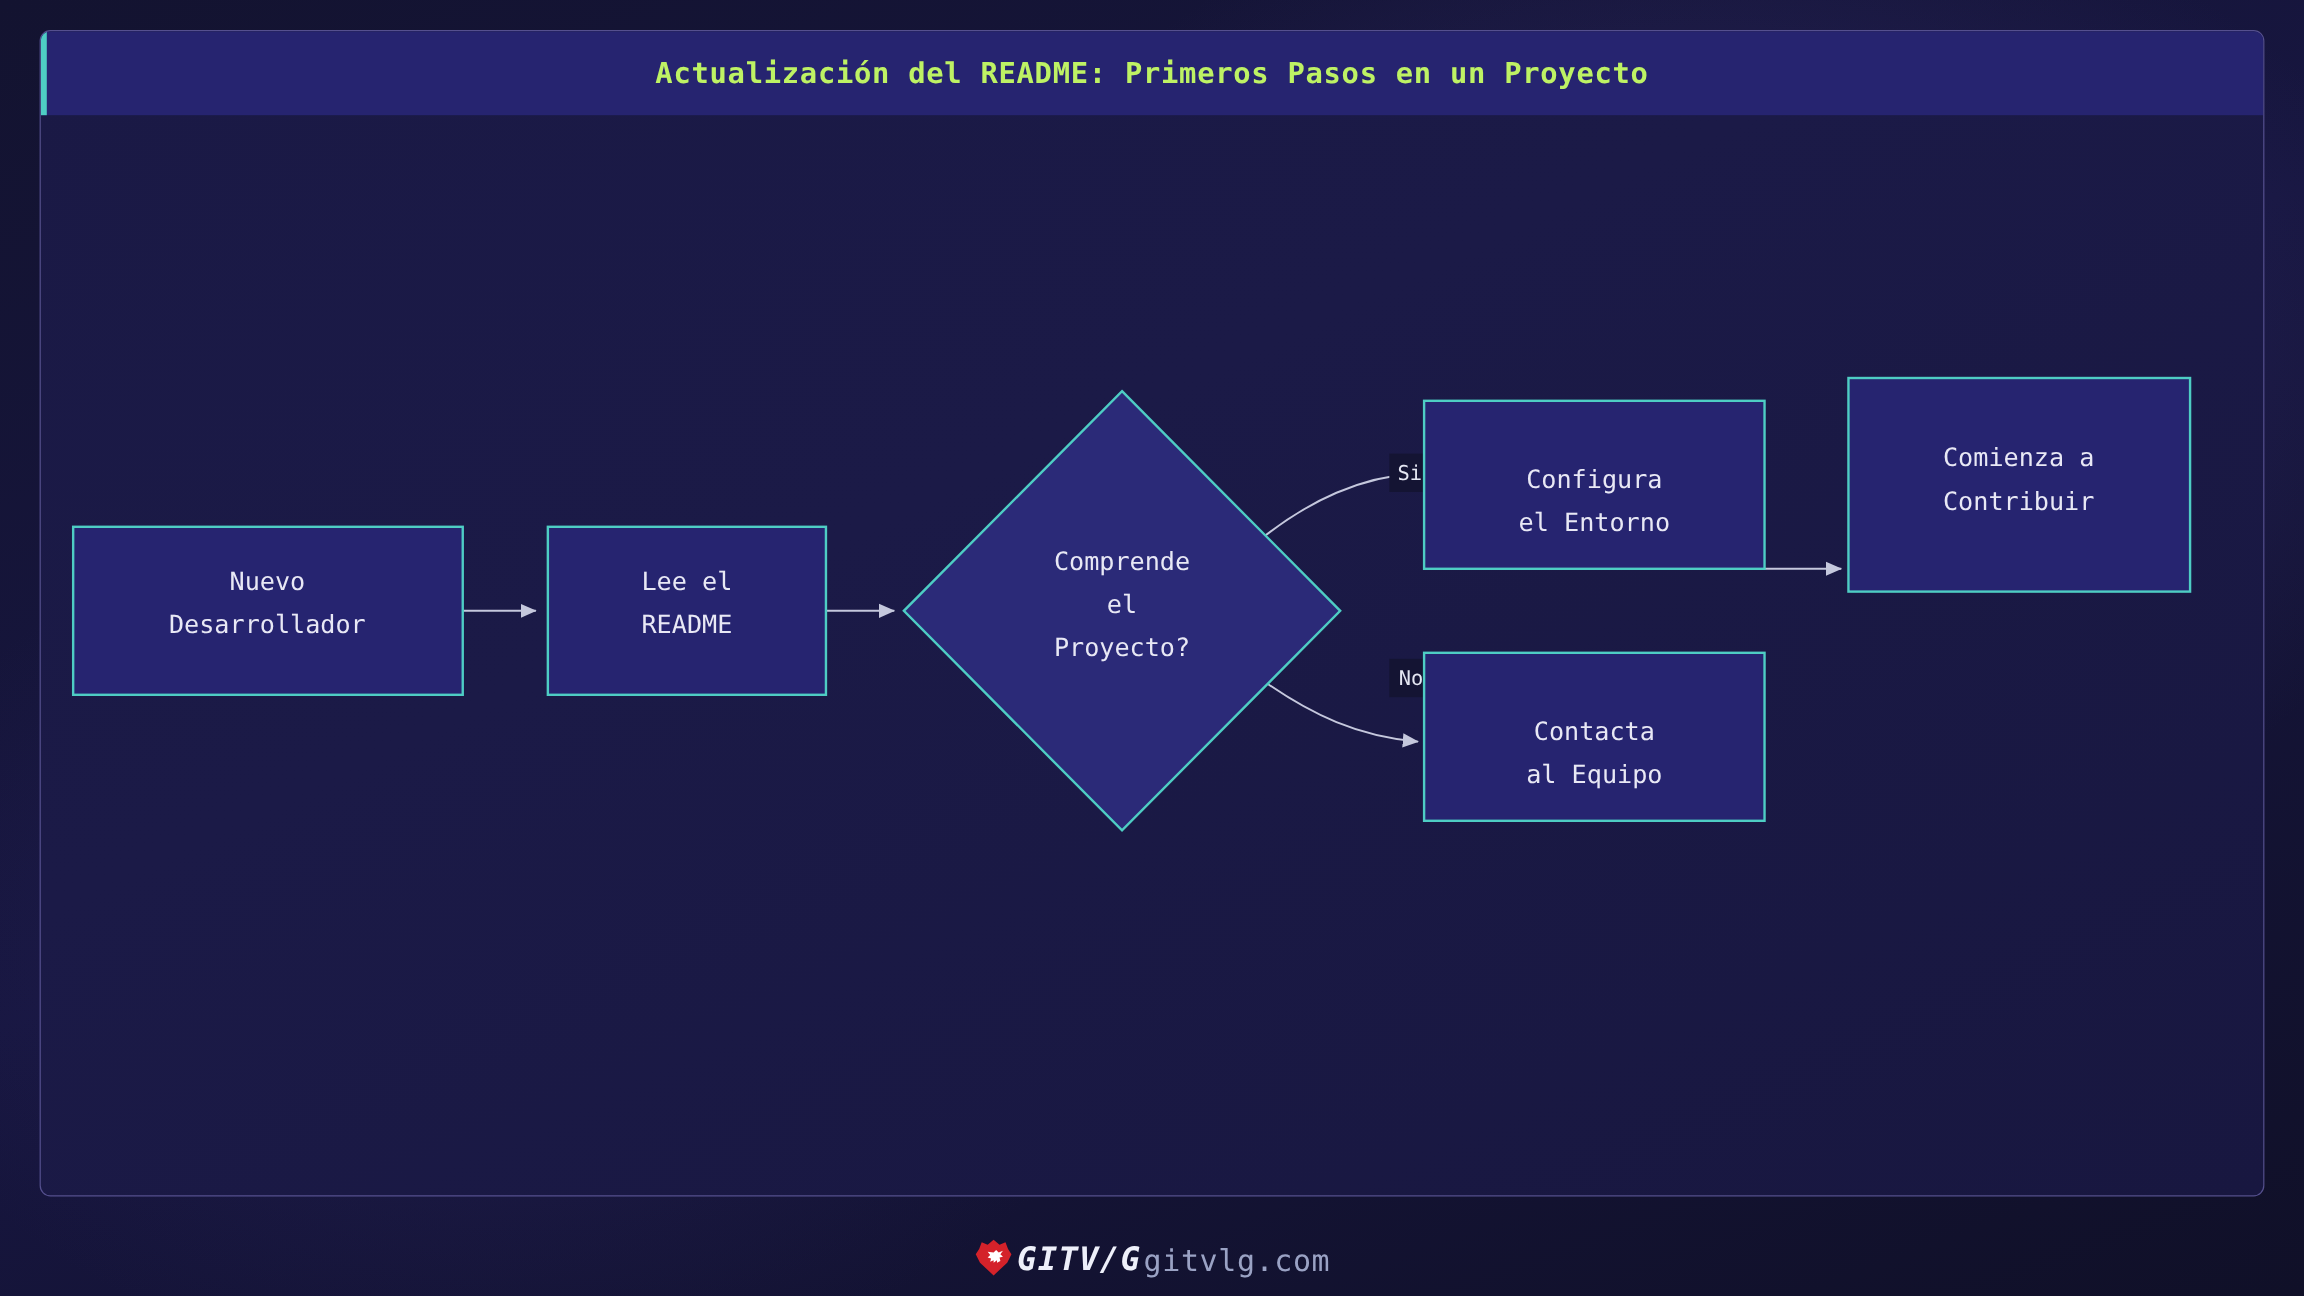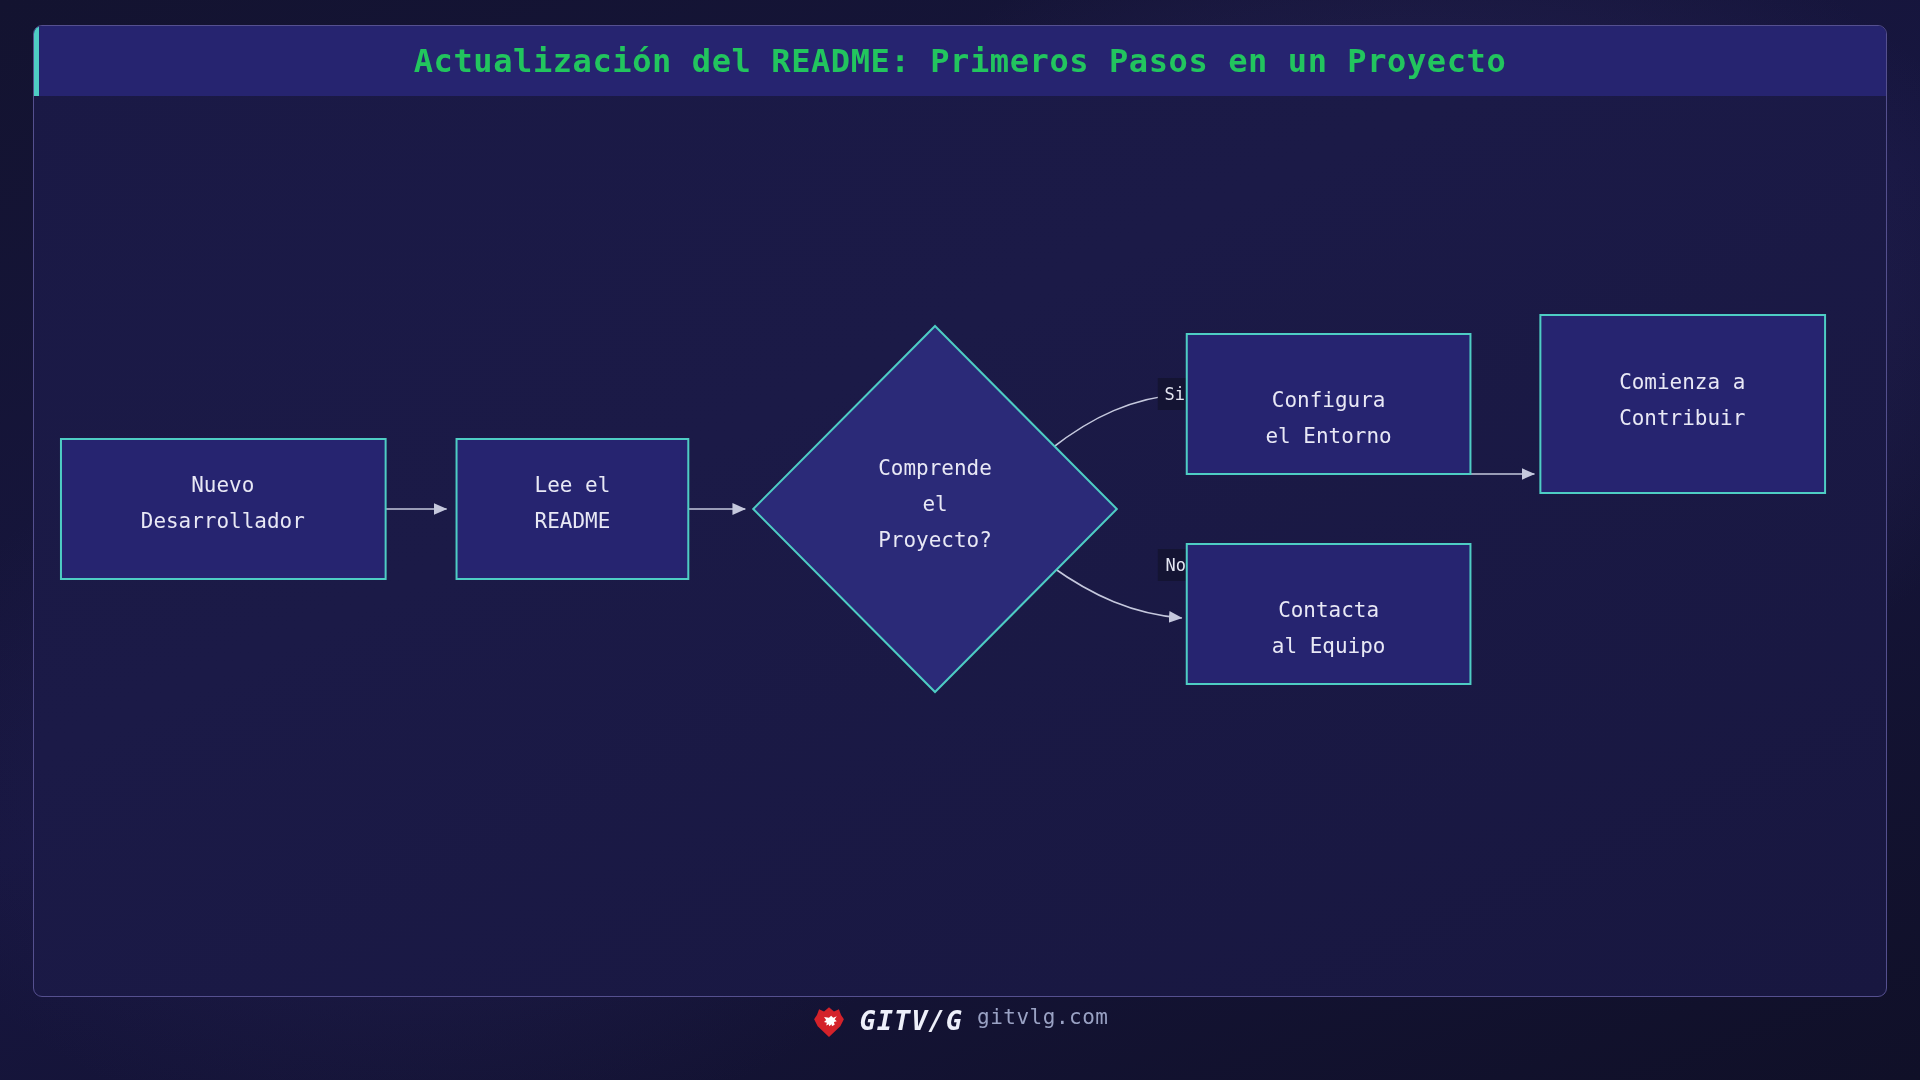--- a/index.html
+++ b/index.html
@@ -27,49 +27,49 @@
   #title-bar {
     position:absolute; left:0; top:0; width:100%; height:70px;
     background:#262470;
     display:flex; align-items:center; justify-content:center;
   }
   #title-accent {
     position:absolute; left:0; top:0; width:5px; height:100%;
     background:#4ecdc4;
   }
   #title-text {
-    color:#22c55e; font-size:32px; font-weight:bold;
+    color:#bef264; font-size:24px; font-weight:bold;
     letter-spacing:0.6px; white-space:nowrap;text-align:center;
   }
   #diagram { position:absolute; left:0; top:70px; width:100%; height:902px;text-align:right; }
   svg#flow { position:absolute; left:0; top:0; width:100%; height:100%; }
 
   .node-rect { fill:#262470; stroke:#4ecdc4; stroke-width:2; }
   .node-diamond { fill:#2b2a78; stroke:#4ecdc4; stroke-width:2; }
   .node-label {
     fill:#e8e8f5; font-family:"DejaVu Sans Mono","Liberation Mono",monospace;
     font-size:21px; text-anchor:middle; dominant-baseline:middle;
   }
   .edge-line { stroke:#c5c8dd; stroke-width:1.6; fill:none; }
   .edge-label {
     fill:#e4e6f2; font-family:"DejaVu Sans Mono","Liberation Mono",monospace;
     font-size:17px; text-anchor:middle; dominant-baseline:middle;
   }
   .edge-label-bg { fill:#141433; }
 
   #footer {
     position:absolute; left:0; top:1005px; width:1920px; height:60px;
-    display:flex; align-items:flex-start; justify-content:center; gap:14px;
+    display:flex; align-items:flex-end; justify-content:center; gap:2px;
   }
   #brand-logo { width:34px; height:34px; display:block; }
   #brand-name {
     color:#eef0fa; font-size:27px; font-weight:bold; font-style:italic;
     letter-spacing:1px;
   }
-  #brand-url { color:#9aa2c4; font-size:21px; letter-spacing:0.5px; }
+  #brand-url { color:#9aa2c4; font-size:25px; letter-spacing:0.5px; }
 </style>
 </head>
 <body>
 
 <div id="bg-glow"></div>
 
 <div id="card">
 
   <div id="title-bar">
     <div id="title-accent"></div>

